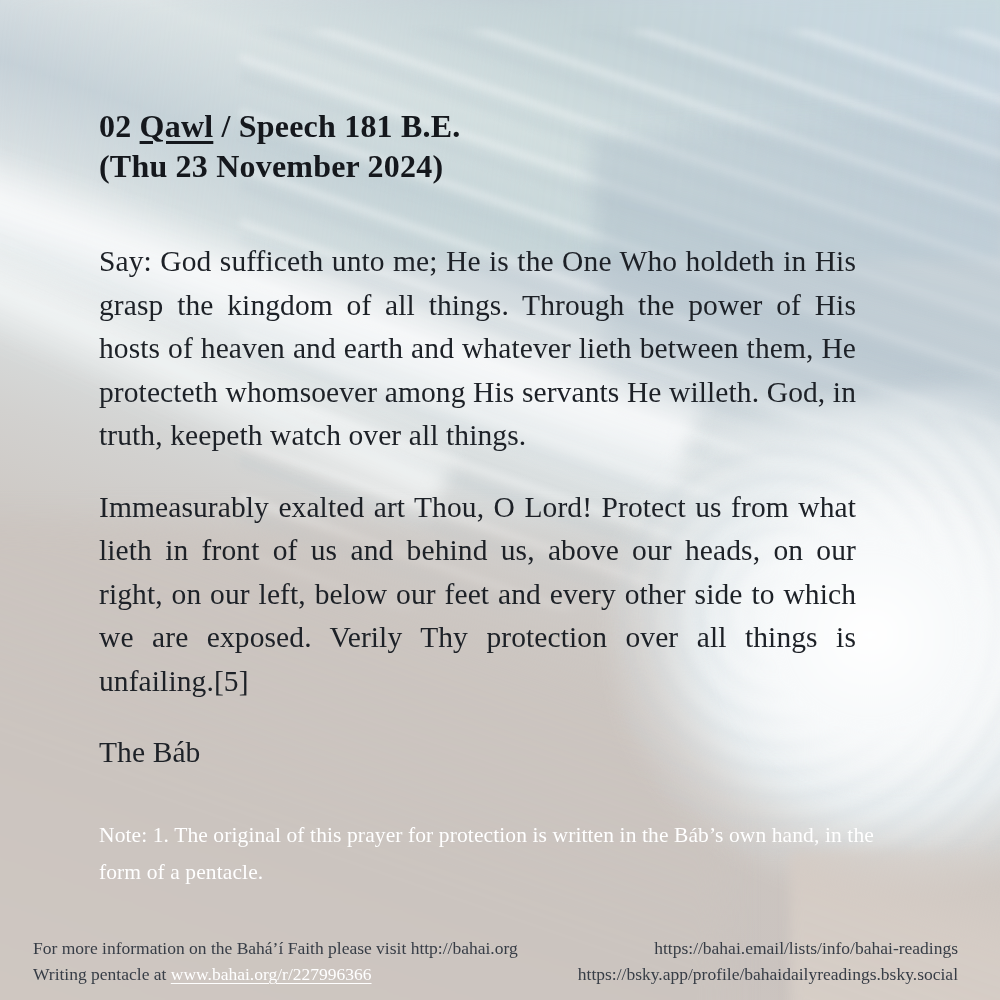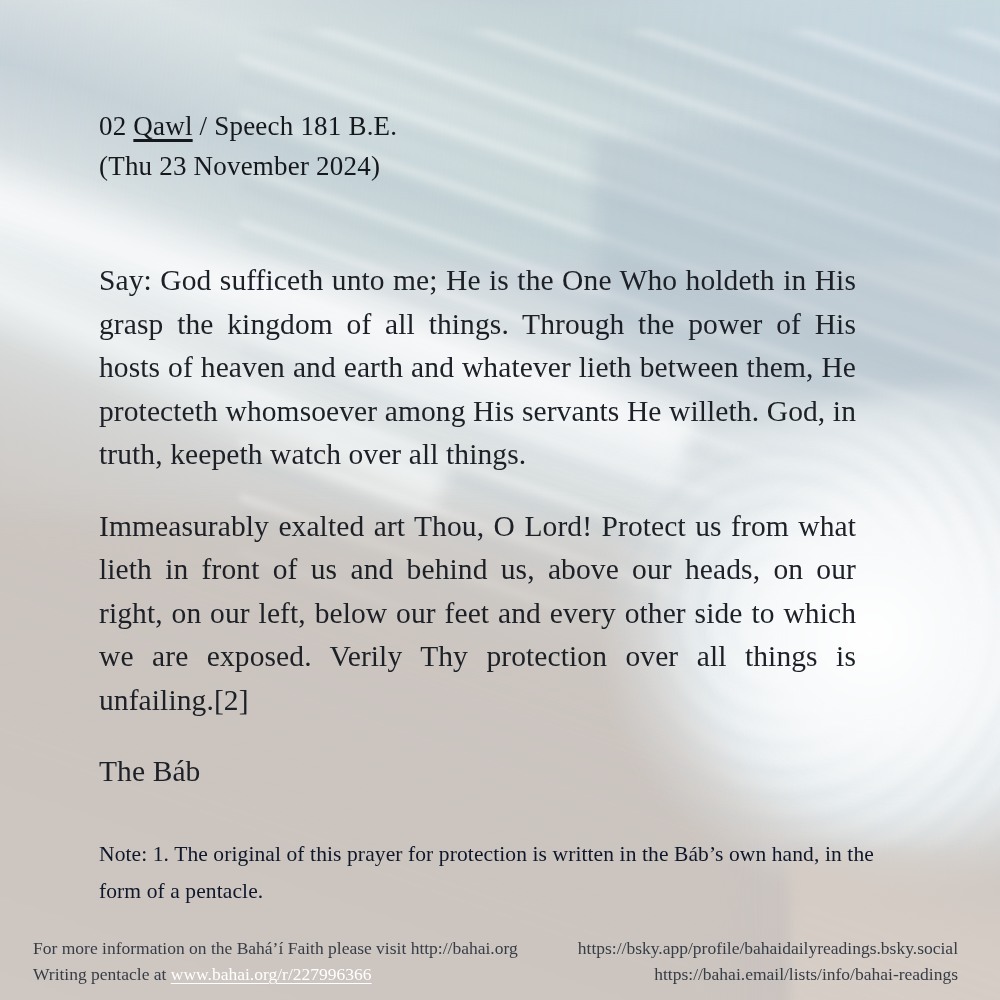--- a/index.html
+++ b/index.html
@@ -75,34 +75,34 @@
   }
   .sand-bottom-right {
     left:790px; top:850px; width:260px; height:170px;
     background:linear-gradient(199deg, rgba(213,204,197,0) 0%, rgba(213,204,197,.95) 45%, #d6cec7 100%);
     filter:blur(6px);
   }
   
   .content { position:absolute; inset:0; z-index:2; }
   .header {
     position:absolute; left:99px; top:106px;
-    font-size:27px; line-height:40px; font-weight:400;
+    font-size:32px; line-height:40px; font-weight:700;
     color:#15181d; letter-spacing:.2px;
   }
   .underlined-word { text-decoration:underline; text-decoration-thickness:2.5px; text-underline-offset:4px; }
   .reading {
-    position:absolute; left:99px; top:259px; width:757px;
+    position:absolute; left:99px; top:240px; width:757px;
     font-size:29.5px; line-height:43.5px; color:#1d2127;
     text-align:justify; letter-spacing:.1px;
   }
   .reading p.para { margin-bottom:28px; }
   .attribution { margin-top:24px; text-align:left; }
   .note {
     margin-top:42px; width:792px; text-align:left;
-    font-size:21.5px; line-height:37px; color:#0f172a;
+    font-size:21.5px; line-height:37px; color:#ffffff;
   }
   .footer {
     position:absolute; left:33px; right:42px; bottom:13px; z-index:2;
     display:flex; justify-content:space-between; align-items:flex-end;
     font-size:17.5px; line-height:26px; color:#373d46;
   }
   .footer-right { text-align:right; }
   .footer a, .footer .link {
     color:#ffffff; text-decoration:underline; text-underline-offset:3px; cursor:pointer;text-align:right;
   }
@@ -128,31 +128,31 @@
 
   <div class="content">
 
     <div class="header">
       <div><span>02 </span><span class="underlined-word">Qawl</span><span> / Speech 181 B.E.</span></div>
       <div>(Thu 23 November 2024)</div>
     </div>
 
     <div class="reading">
       <p class="para">Say: God sufficeth unto me; He is the One Who holdeth in His grasp the kingdom of all things. Through the power of His hosts of heaven and earth and whatever lieth between them, He protecteth whomsoever among His servants He willeth. God, in truth, keepeth watch over all things.</p>
-      <p class="para">Immeasurably exalted art Thou, O Lord! Protect us from what lieth in front of us and behind us, above our heads, on our right, on our left, below our feet and every other side to which we are exposed. Verily Thy protection over all things is unfailing.[2]</p>
+      <p class="para">Immeasurably exalted art Thou, O Lord! Protect us from what lieth in front of us and behind us, above our heads, on our right, on our left, below our feet and every other side to which we are exposed. Verily Thy protection over all things is unfailing.[5]</p>
       <p class="attribution">The Báb</p>
       <p class="note">Note: 1. The original of this prayer for protection is written in the Báb’s own hand, in the form of a pentacle.</p>
     </div>
 
   </div>
 
   <div class="footer">
     <div class="footer-left">
       <div>For more information on the Bahá’í Faith please visit http://bahai.org</div>
       <div><span>Writing pentacle at </span><span class="link">www.bahai.org/r/227996366</span></div>
     </div>
     <div class="footer-right">
+      <div>https://bahai.email/lists/info/bahai-readings</div>
       <div>https://bsky.app/profile/bahaidailyreadings.bsky.social</div>
-      <div>https://bahai.email/lists/info/bahai-readings</div>
     </div>
   </div>
 
 </div>
 
 </body></html>

